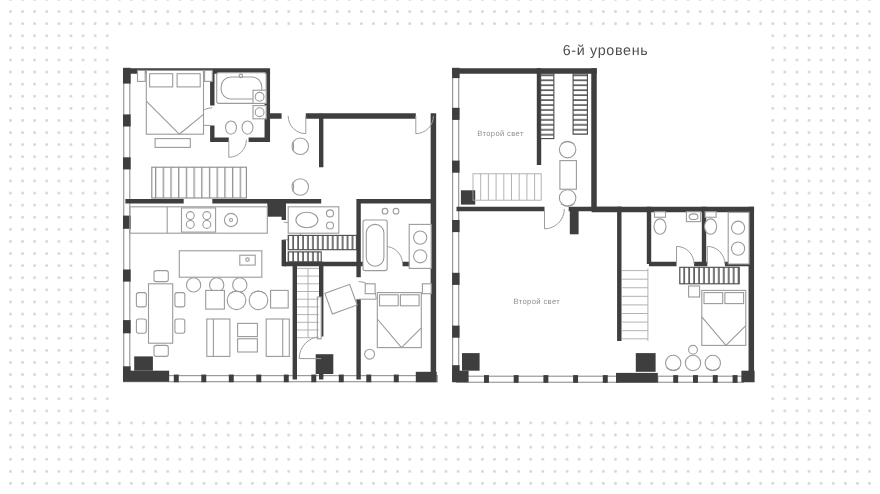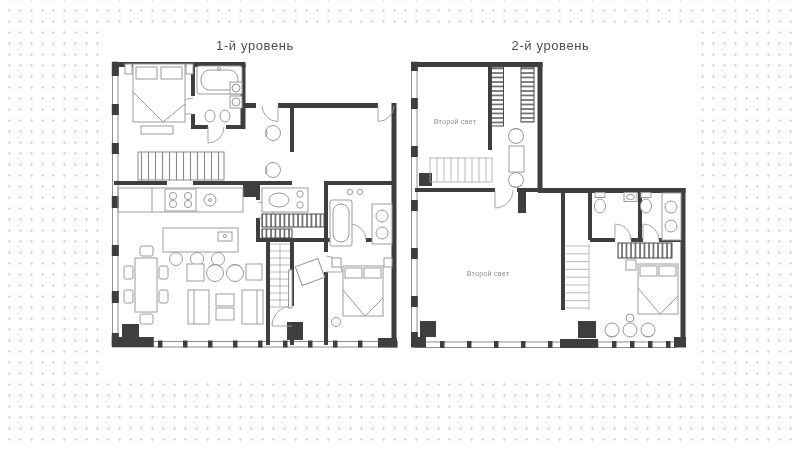--- a/index.html
+++ b/index.html
@@ -29,22 +29,21 @@
   .thin{fill:none;stroke:#a8a8a8;stroke-width:.8;}
   .door{fill:none;stroke:#9b9b9b;stroke-width:.9;}
   .void-label{font-size:7px;fill:#8f8f8f;letter-spacing:.3px;}
 </style>
 </head>
 <body>
 
 <div class="canvas">
   <div class="sheet"></div>
 
-  <div class="plan-title" id="title1">1-й уровень</div>
-  <div class="plan-title" id="title2">2-й уровень</div>
+  <div class="plan-title" id="title2">6-й уровень</div>
 
   <svg id="plan1" width="296" height="298" viewBox="108 56 296 298">
     <defs>
       <pattern id="combV" width="4.5" height="14" patternUnits="userSpaceOnUse">
         <rect width="4.5" height="14" fill="#ffffff"></rect>
           <line x1="1" y1="0" x2="1" y2="14" stroke="#4a4a4a" stroke-width="1.4"></line>
       </pattern>
       <pattern id="combV7" width="7" height="28" patternUnits="userSpaceOnUse">
         <rect width="7" height="28" fill="#ffffff"></rect>
           <line x1="1.5" y1="0" x2="1.5" y2="28" stroke="#8a8a8a" stroke-width="1.1"></line>

